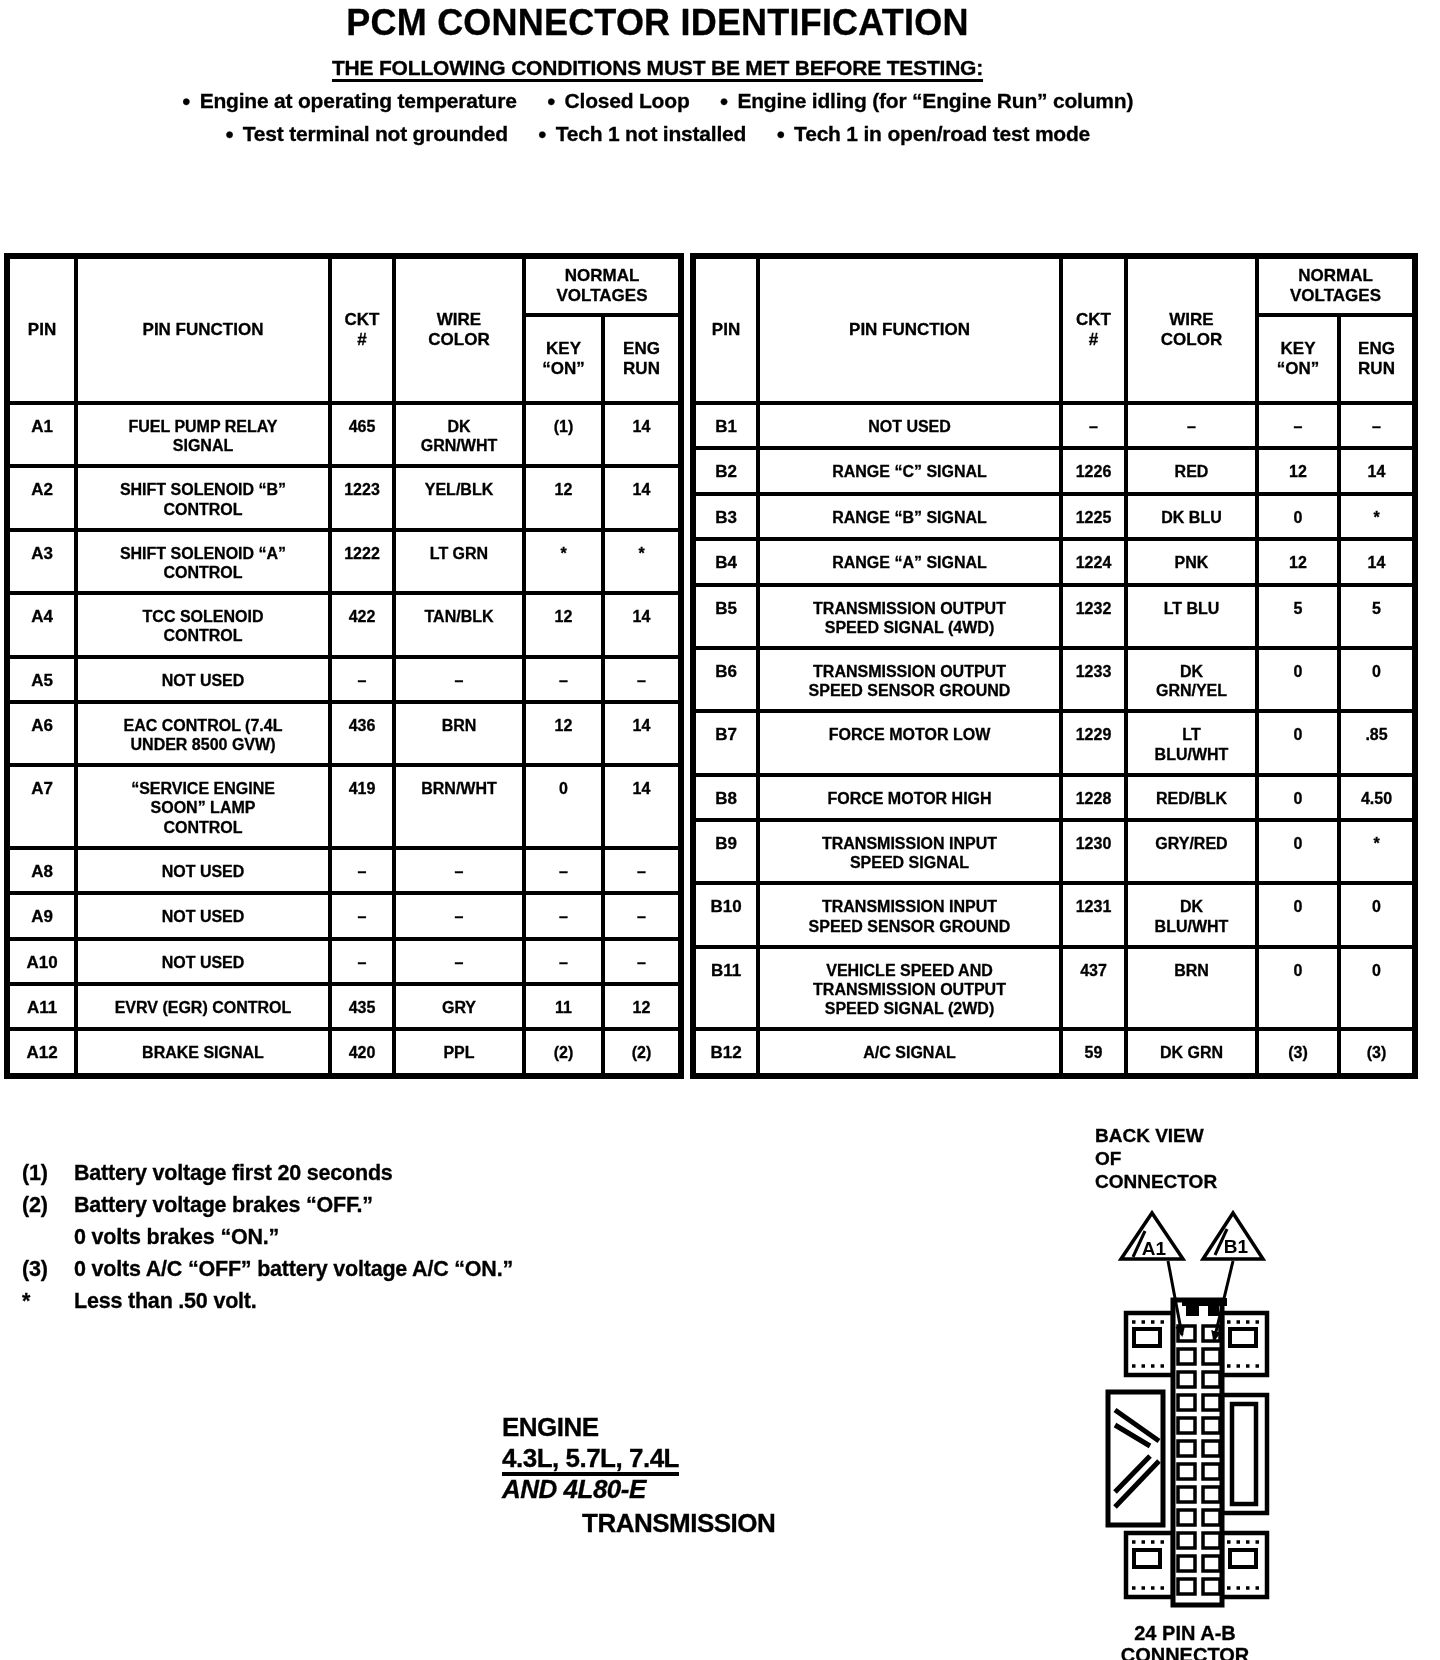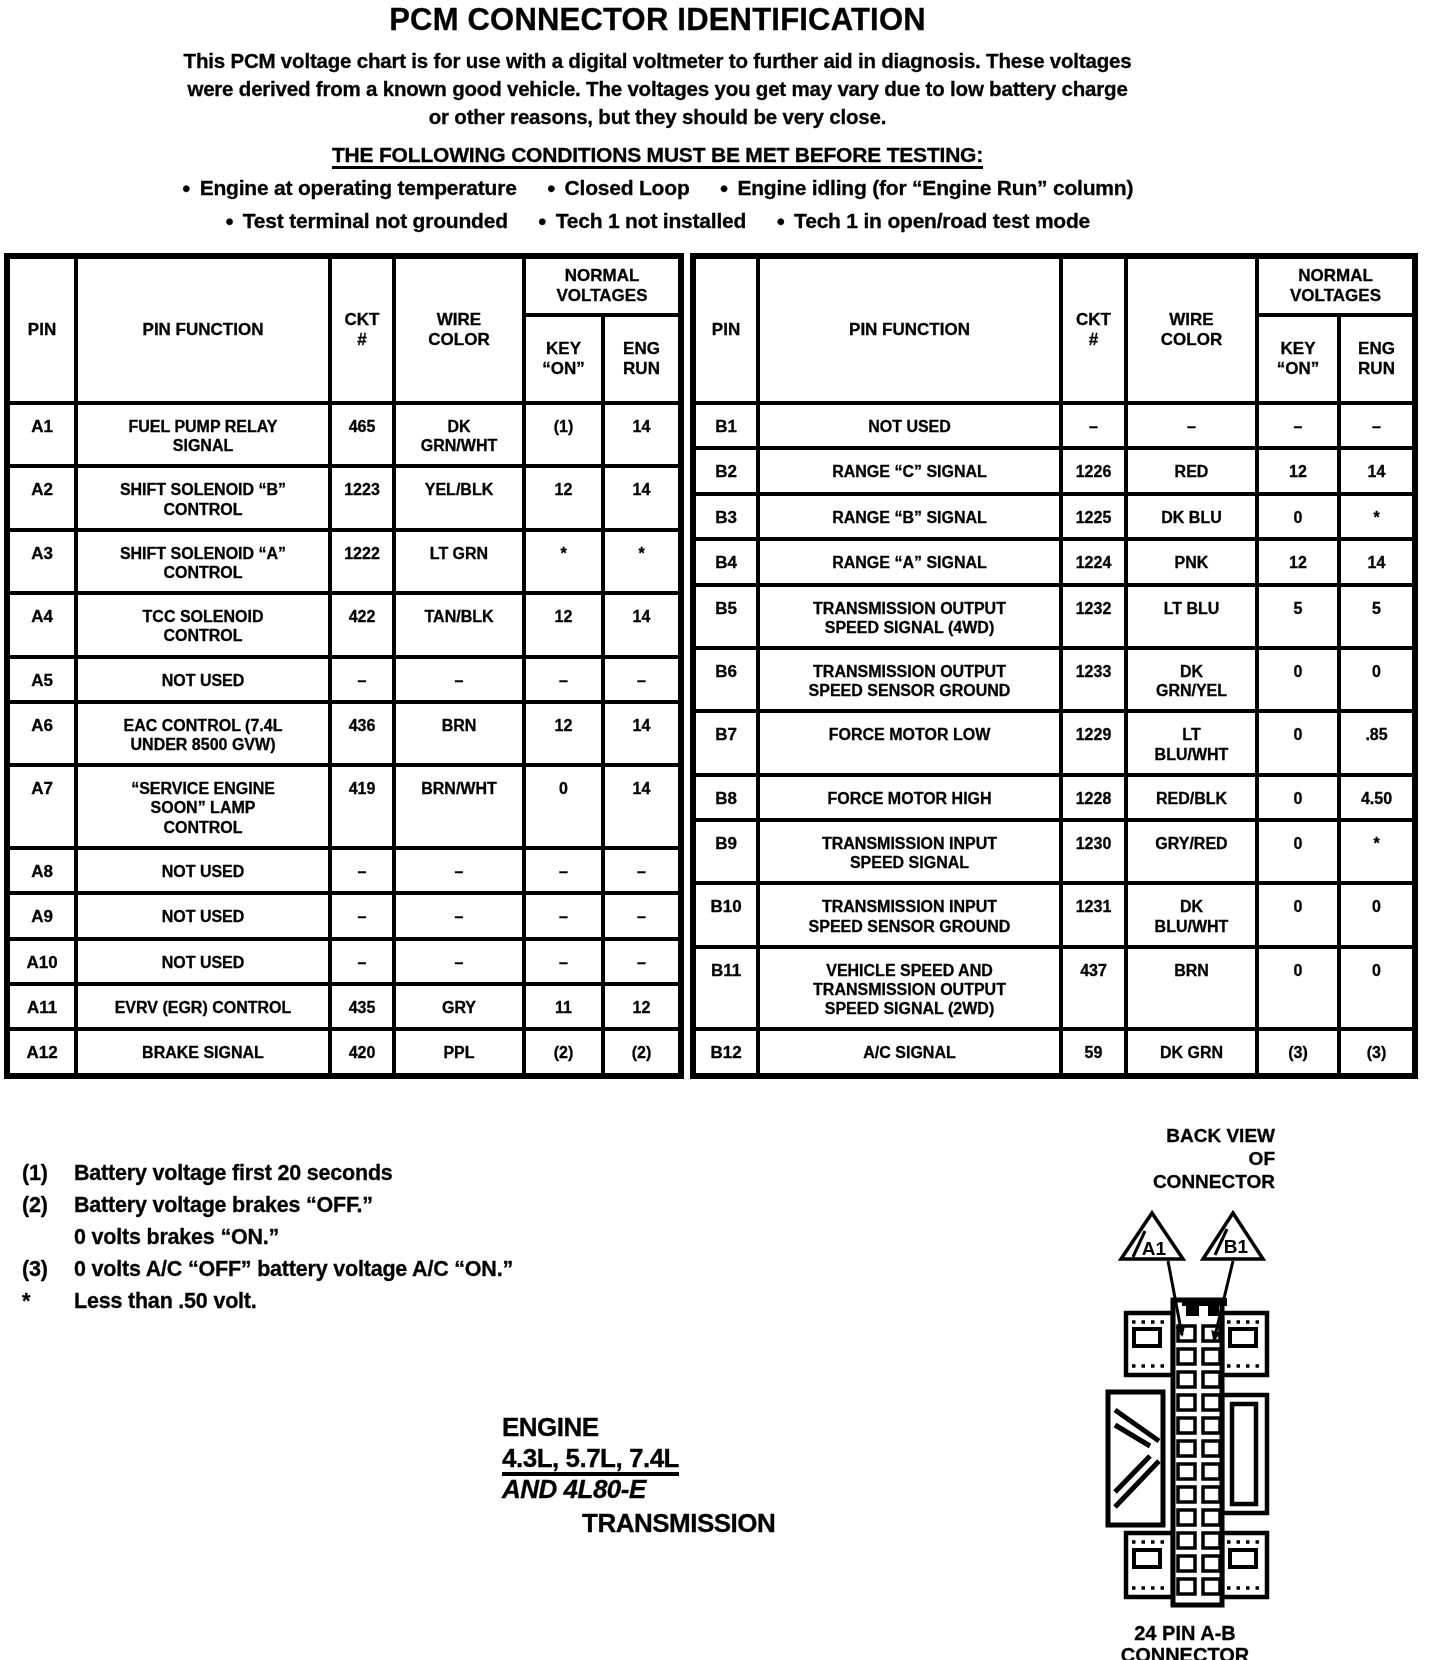--- a/index.html
+++ b/index.html
@@ -3,21 +3,21 @@
 <meta charset="utf-8">
 <style>
   html,body{margin:0;padding:0;background:#fff;}
   .page{
     position:relative;width:1440px;height:1660px;background:#ffffff;color:#000;
     font-family:"Liberation Sans",sans-serif;font-weight:700;overflow:hidden;
     -webkit-text-stroke:0.3px #000;
   }
   
   .top{position:absolute;left:0;top:2px;width:1315px;text-align:center;}
-  .title{margin:0;font-size:31px;letter-spacing:0.2px;}
+  .title{margin:0;font-size:36px;letter-spacing:0.2px;}
   .intro{margin:9px auto 0;font-size:20.5px;line-height:1.36;white-space:pre-line;letter-spacing:-0.2px;}
   .cond-heading{margin-top:12px;font-size:21px;text-decoration:underline;text-decoration-thickness:3px;text-underline-offset:4px;letter-spacing:-0.2px;}
   .bullets{display:flex;justify-content:center;gap:30px;font-size:21px;margin-top:9px;letter-spacing:-0.2px;}
   .bullet-item{display:flex;align-items:baseline;gap:9px;white-space:nowrap;}
   .dot{font-size:15px;position:relative;top:-2px;}
   
   table.pintable{position:absolute;top:253px;border-collapse:collapse;table-layout:fixed;background:#fff;border:6px solid #000;}
   .table-a{left:4px;width:674px;}
   .table-b{left:690px;width:722px;}
   .pintable th,.pintable td{border:4px solid #000;text-align:center;white-space:pre-line;line-height:1.2;}
@@ -25,44 +25,41 @@
   .pintable td{font-size:16px;vertical-align:top;padding:12px 3px 9px;}
   .th-top{height:50px;}
   .th-sub{height:80px;}
   td.pin-cell{font-size:17px;}
   
   .footnotes{position:absolute;left:22px;top:1157px;font-size:21.5px;letter-spacing:-0.2px;}
   .fn{display:flex;line-height:32px;}
   .fn-label{width:52px;flex:none;}
   .fn-text{white-space:pre-line;}
   
-  .backview{position:absolute;left:1095px;top:1124px;width:180px;text-align:right;
+  .backview{position:absolute;left:1095px;top:1124px;width:180px;text-align:left;
     font-size:19px;line-height:1.22;white-space:pre-line;}
   svg.connector{position:absolute;left:1095px;top:1195px;width:180px;height:430px;}
   svg.connector text{font-family:"Liberation Sans",sans-serif;font-weight:700;font-size:19px;}
   .connector-caption{position:absolute;left:1080px;top:1622px;width:210px;text-align:center;
     font-size:20px;line-height:1.1;white-space:pre-line;}
   
   .engine{position:absolute;left:468px;top:1412px;font-size:26px;letter-spacing:-0.5px;}
   .engine-line1{display:flex;align-items:baseline;flex-direction:column;}
   .engine-models{margin-left:34px;text-decoration:underline;text-decoration-thickness:3.5px;text-underline-offset:5px;}
   .engine-suffix{margin-left:22px;font-style:italic;}
   .engine-line2{margin-left:114px;margin-top:3px;}
   .engine-year{margin-top:9px;margin-left:4px;}
 </style>
 </head>
 <body>
 
 <div class="page">
 
   <header class="top">
     <h1 class="title">PCM CONNECTOR IDENTIFICATION</h1>
-    <p class="intro">This PCM voltage chart is for use with a digital voltmeter to further aid in diagnosis. These voltages
-were derived from a known good vehicle. The voltages you get may vary due to low battery charge
-or other reasons, but they should be very close.</p>
     <div class="cond-heading">THE FOLLOWING CONDITIONS MUST BE MET BEFORE TESTING:</div>
     <div class="bullets">
       <span class="bullet-item">
           <span class="dot">●</span>
           <span>Engine at operating temperature</span>
         </span>
       <span class="bullet-item">
           <span class="dot">●</span>
           <span>Closed Loop</span>
         </span>

